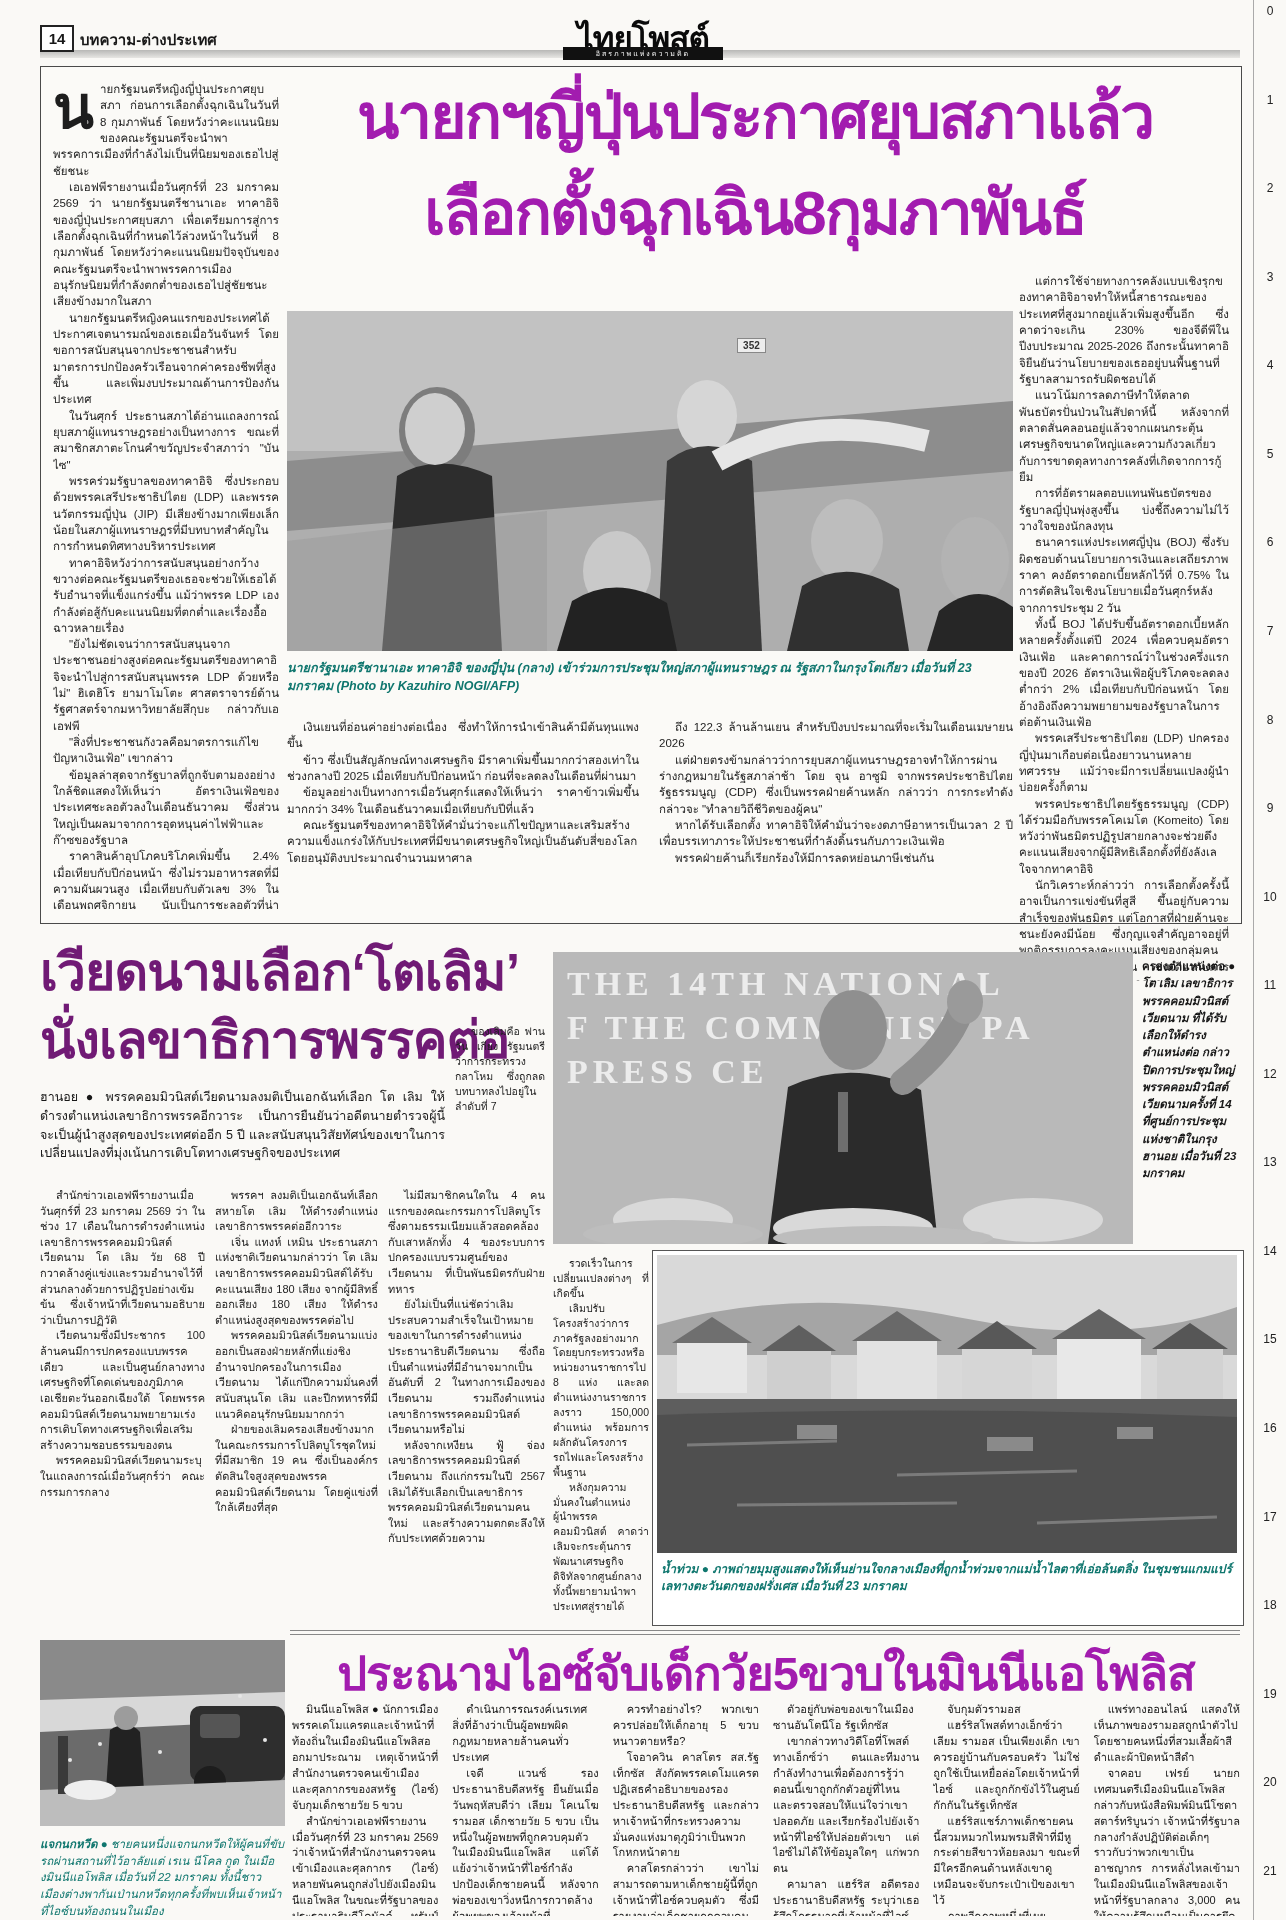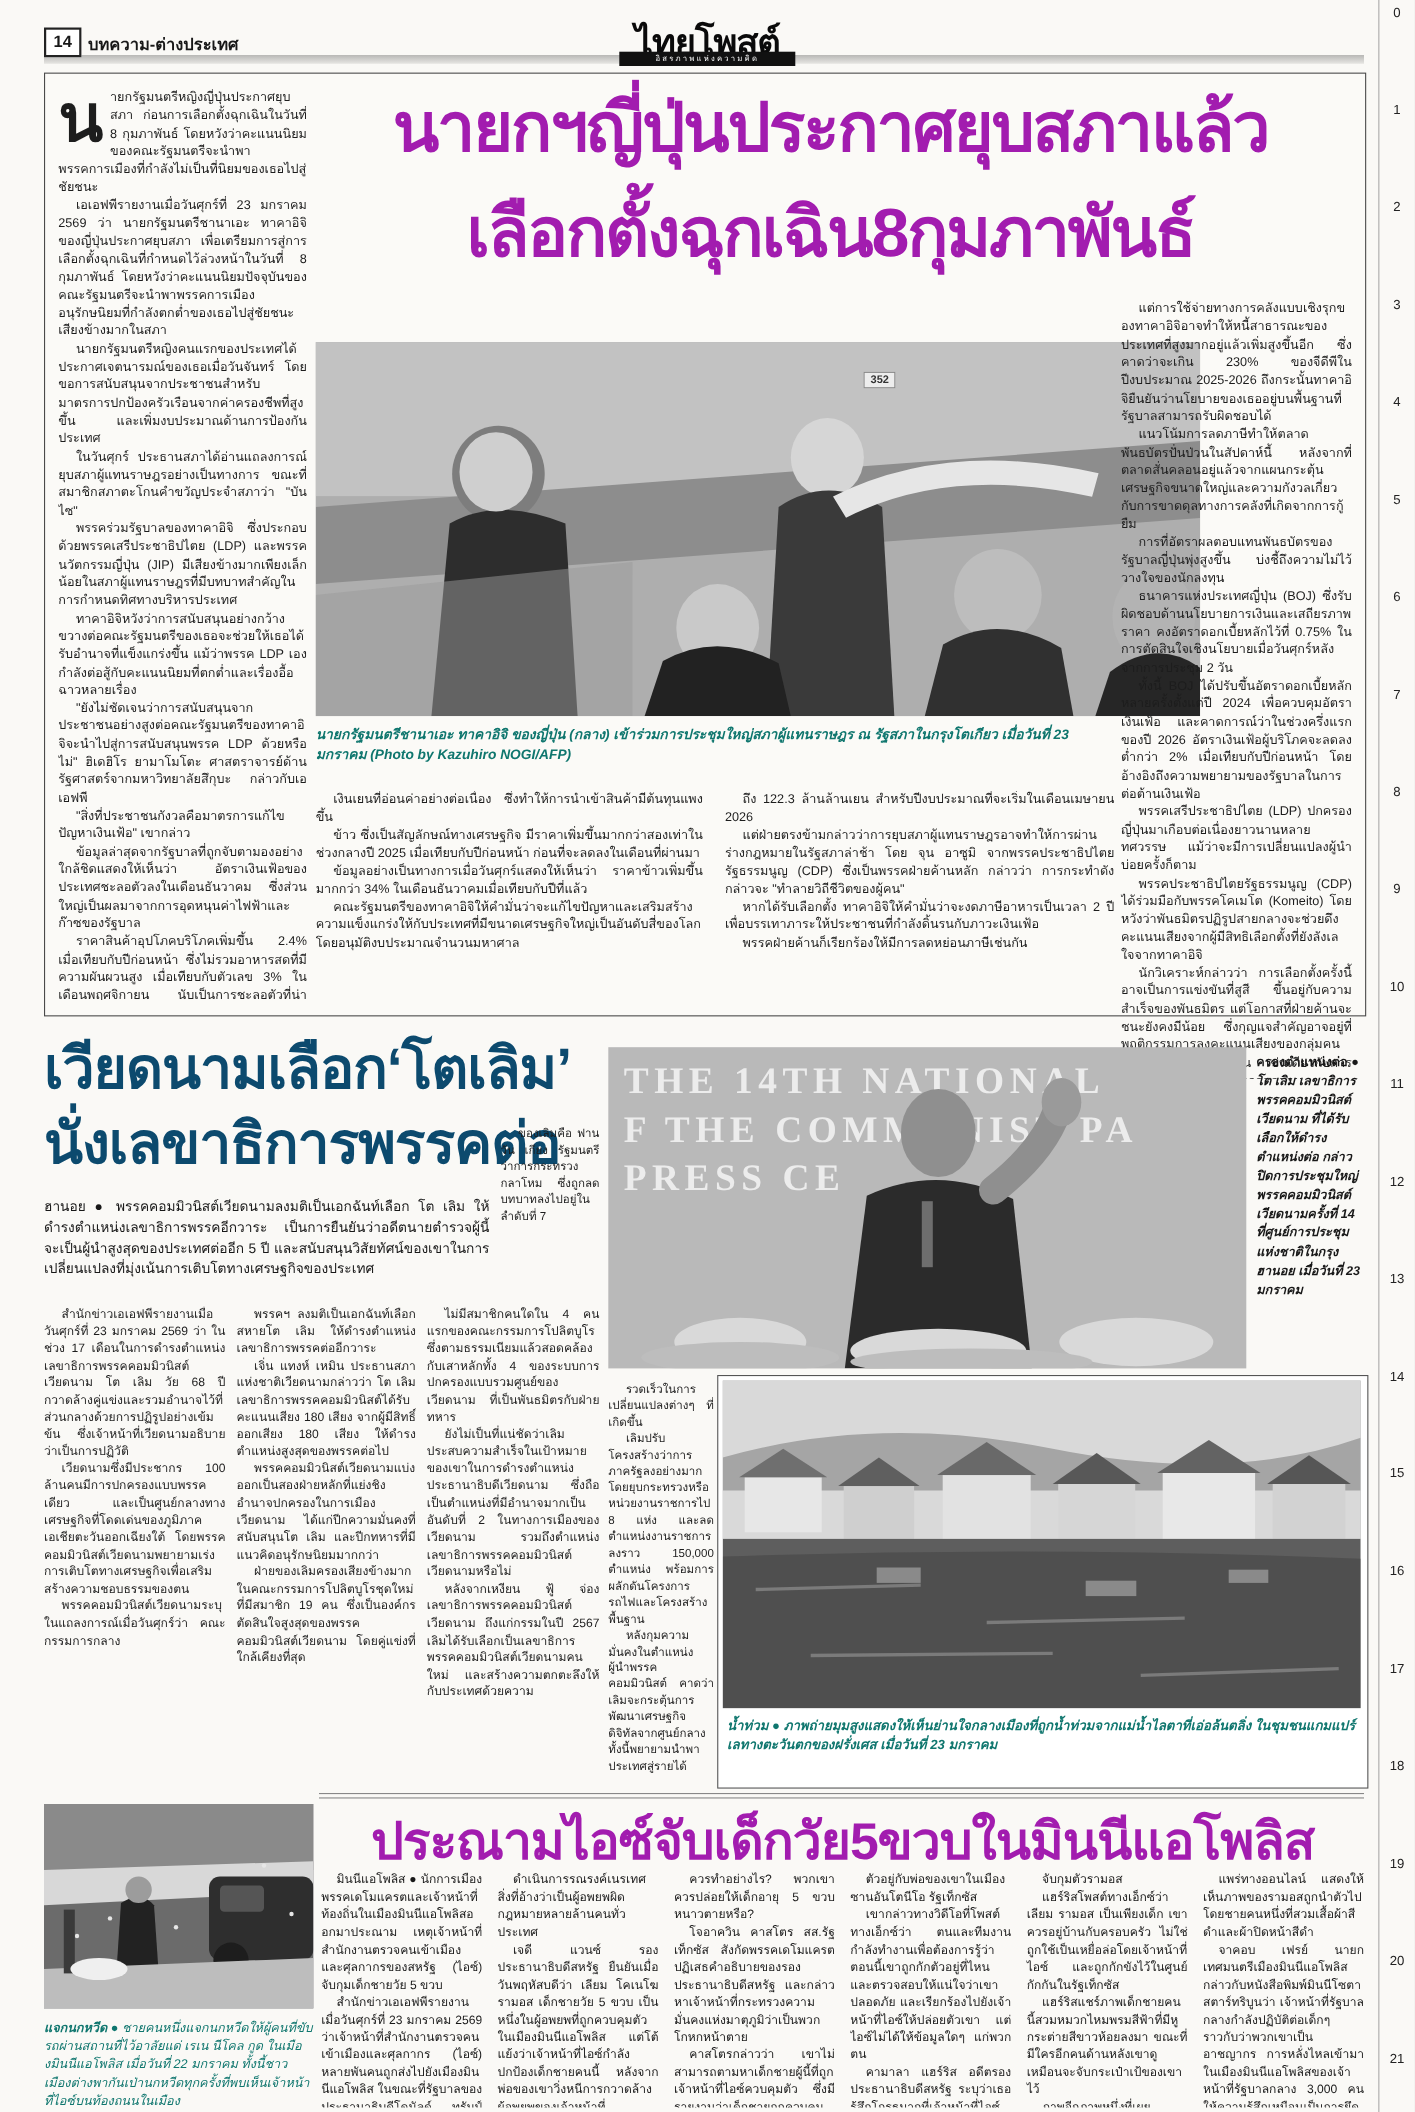--- a/index.html
+++ b/index.html
@@ -15,21 +15,21 @@
   
   .japan-box{position:absolute;left:40px;top:66px;width:1200px;height:856px;border:1px solid #4a4a4a;background:#fbfaf7;}
   .headline-jp{position:absolute;left:238px;top:2px;width:952px;text-align:center;font-weight:900;font-size:62px;line-height:96px;letter-spacing:-2px;color:#a21caf;}
   .col{font-size:11.5px;line-height:1.42;text-align:justify;color:#1d1d1d;overflow:hidden;}
   .col p{margin:0;text-indent:16px;}
   .dropcap{float:left;font-size:60px;line-height:46px;font-weight:900;padding:4px 6px 0 0;}
   .caption{font-weight:bold;font-style:italic;font-size:12.5px;line-height:1.45;color:#0f766e;}
   .photo{overflow:hidden;background:#b9b9b9;}
   .sign-352{position:absolute;left:62%;top:8%;background:#ededed;color:#333;font-size:10px;font-weight:bold;padding:1px 5px;border:1px solid #888;}
   
-  .headline-vn{position:absolute;left:40px;top:938px;width:520px;font-weight:900;font-size:52px;line-height:68px;letter-spacing:-1px;color:#0c4a6e;}
+  .headline-vn{position:absolute;left:40px;top:938px;width:520px;font-weight:900;font-size:52px;line-height:68px;letter-spacing:-1px;color:#701a75;}
   .lead-vn{font-weight:normal;font-size:12.5px;line-height:1.5;text-align:justify;}
   .cap-col{font-style:italic;font-weight:bold;font-size:11.5px;line-height:1.5;}
   .banner-text{color:#ececec;font-weight:bold;font-size:34px;letter-spacing:5px;line-height:44px;white-space:nowrap;font-family:"Liberation Serif","DejaVu Serif",serif;}
   .flood-box{position:absolute;left:652px;top:1250px;width:590px;height:374px;border:1px solid #555;background:#fff;}
   
   .sep-line{position:absolute;left:290px;top:1630px;width:950px;height:3px;border-top:1px solid #888;border-bottom:1px solid #888;}
   .headline-mn{position:absolute;left:292px;top:1636px;width:948px;text-align:center;font-weight:900;font-size:47px;letter-spacing:-1px;color:#a21caf;}
   .mn-cols{position:absolute;left:292px;top:1702px;width:948px;height:214px;display:flex;gap:14px;overflow:hidden;}
   .mn-col{flex:1;font-size:11px;line-height:1.45;text-align:justify;overflow:hidden;}
   .mn-col p{margin:0;text-indent:14px;}
@@ -91,21 +91,21 @@
           <p>ในวันศุกร์ ประธานสภาได้อ่านแถลงการณ์ยุบสภาผู้แทนราษฎรอย่างเป็นทางการ ขณะที่สมาชิกสภาตะโกนคำขวัญประจำสภาว่า "บันไซ"</p>
           <p>พรรคร่วมรัฐบาลของทาคาอิจิ ซึ่งประกอบด้วยพรรคเสรีประชาธิปไตย (LDP) และพรรคนวัตกรรมญี่ปุ่น (JIP) มีเสียงข้างมากเพียงเล็กน้อยในสภาผู้แทนราษฎรที่มีบทบาทสำคัญในการกำหนดทิศทางบริหารประเทศ</p>
           <p>ทาคาอิจิหวังว่าการสนับสนุนอย่างกว้างขวางต่อคณะรัฐมนตรีของเธอจะช่วยให้เธอได้รับอำนาจที่แข็งแกร่งขึ้น แม้ว่าพรรค LDP เองกำลังต่อสู้กับคะแนนนิยมที่ตกต่ำและเรื่องอื้อฉาวหลายเรื่อง</p>
           <p>"ยังไม่ชัดเจนว่าการสนับสนุนจากประชาชนอย่างสูงต่อคณะรัฐมนตรีของทาคาอิจิจะนำไปสู่การสนับสนุนพรรค LDP ด้วยหรือไม่" ฮิเดฮิโร ยามาโมโตะ ศาสตราจารย์ด้านรัฐศาสตร์จากมหาวิทยาลัยสึกุบะ กล่าวกับเอเอฟพี</p>
           <p>"สิ่งที่ประชาชนกังวลคือมาตรการแก้ไขปัญหาเงินเฟ้อ" เขากล่าว</p>
           <p>ข้อมูลล่าสุดจากรัฐบาลที่ถูกจับตามองอย่างใกล้ชิดแสดงให้เห็นว่า อัตราเงินเฟ้อของประเทศชะลอตัวลงในเดือนธันวาคม ซึ่งส่วนใหญ่เป็นผลมาจากการอุดหนุนค่าไฟฟ้าและก๊าซของรัฐบาล</p>
           <p>ราคาสินค้าอุปโภคบริโภคเพิ่มขึ้น 2.4% เมื่อเทียบกับปีก่อนหน้า ซึ่งไม่รวมอาหารสดที่มีความผันผวนสูง เมื่อเทียบกับตัวเลข 3% ในเดือนพฤศจิกายน นับเป็นการชะลอตัวที่น่าสนใจ แม้ว่าจะสูงกว่าเป้าหมาย 2% ของธนาคารกลางก็ตาม</p>
         </div>
     </div>
 
-    <div class="photo abs" style="left:246px;top:244px;width:804px;height:340px;">
+    <div class="photo abs" style="left:246px;top:244px;width:726px;height:340px;">
       <svg class="svgph" viewBox="0 0 726 340" preserveAspectRatio="none">
         <rect width="726" height="340" fill="#aeaeae"></rect>
         <rect width="726" height="140" fill="#c2c2c2"></rect>
         <path d="M0,150 L726,90 L726,160 L0,220 Z" fill="#8d8d8d"></path>
         <ellipse cx="150" cy="120" rx="38" ry="44" fill="#7d7d7d"></ellipse>
         <path d="M95,340 L110,165 Q150,140 205,165 L215,340 Z" fill="#2d2d2d"></path>
         <ellipse cx="148" cy="118" rx="30" ry="36" fill="#cfcfcf"></ellipse>
         <ellipse cx="420" cy="105" rx="30" ry="36" fill="#d6d6d6"></ellipse>
         <path d="M370,340 L380,150 Q420,120 465,150 L475,340 Z" fill="#3a3a3a"></path>
         <path d="M430,150 Q520,100 640,130" stroke="#e6e6e6" stroke-width="22" fill="none"></path>

